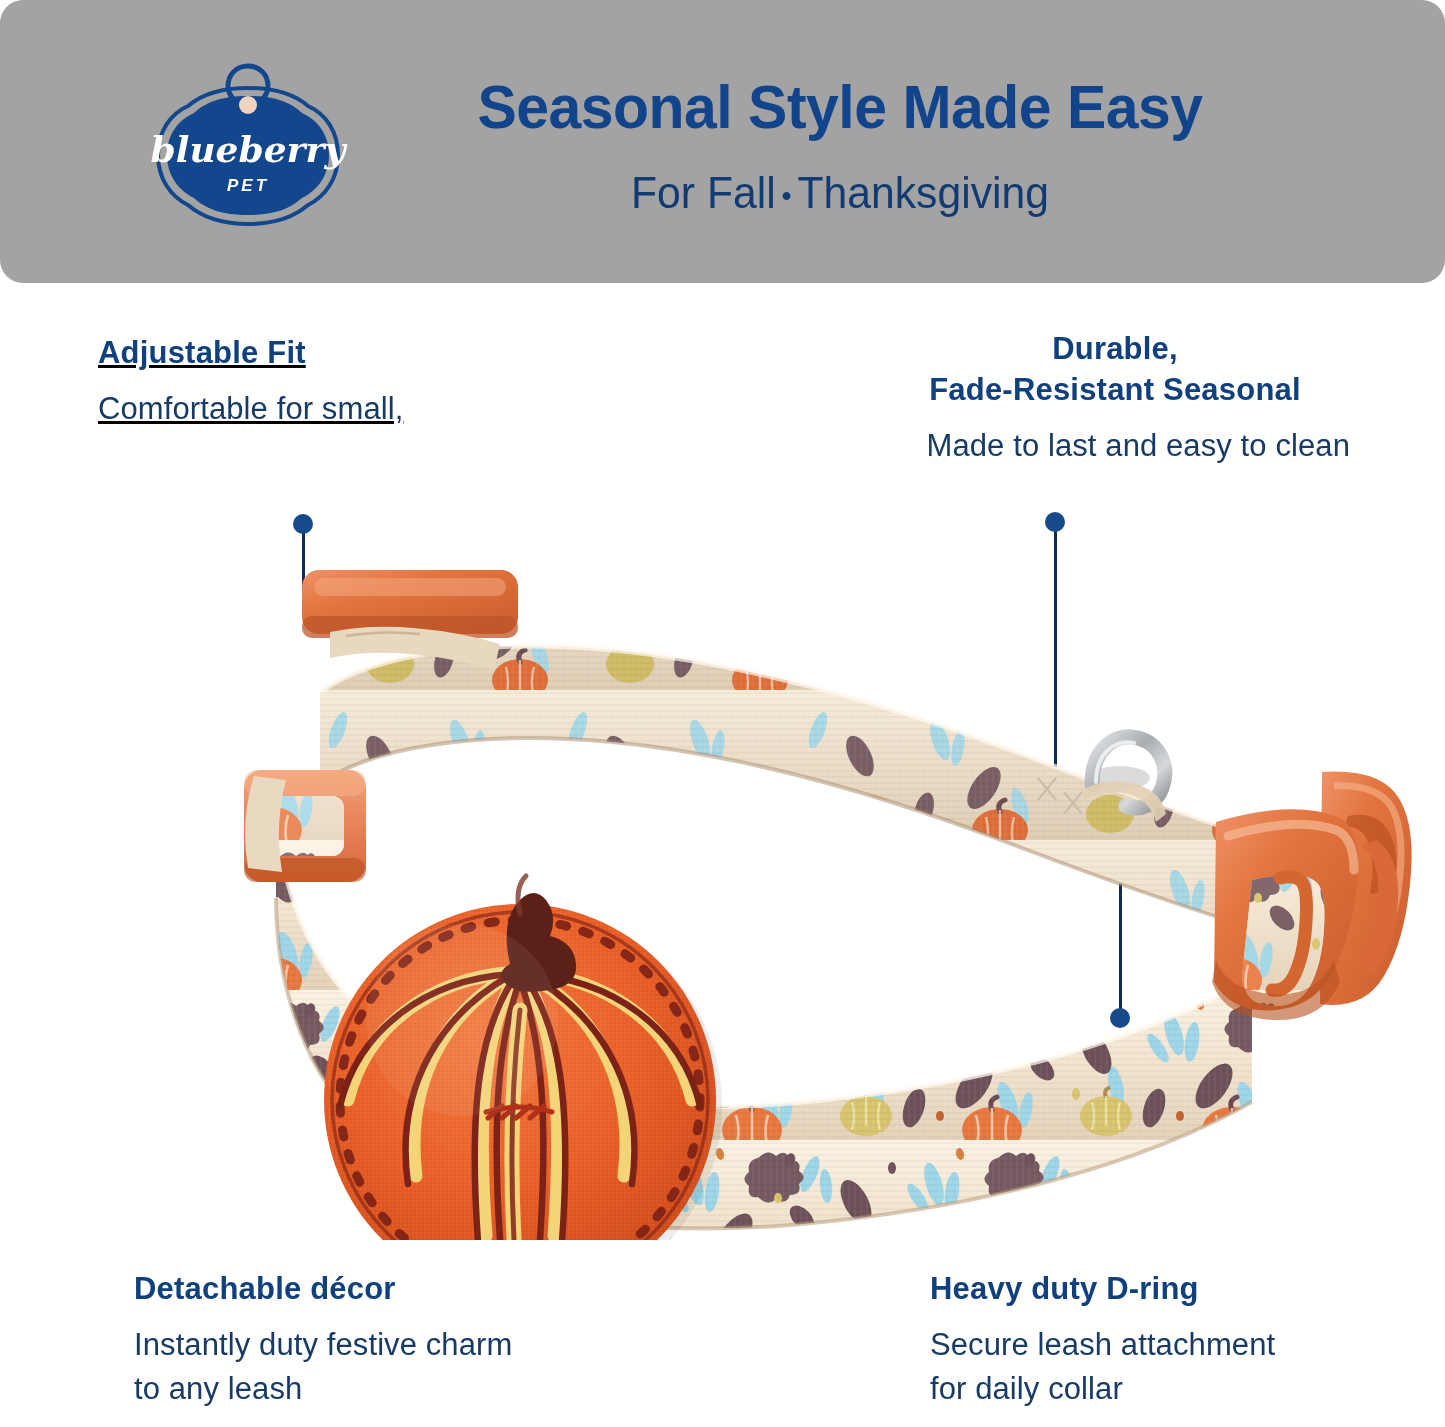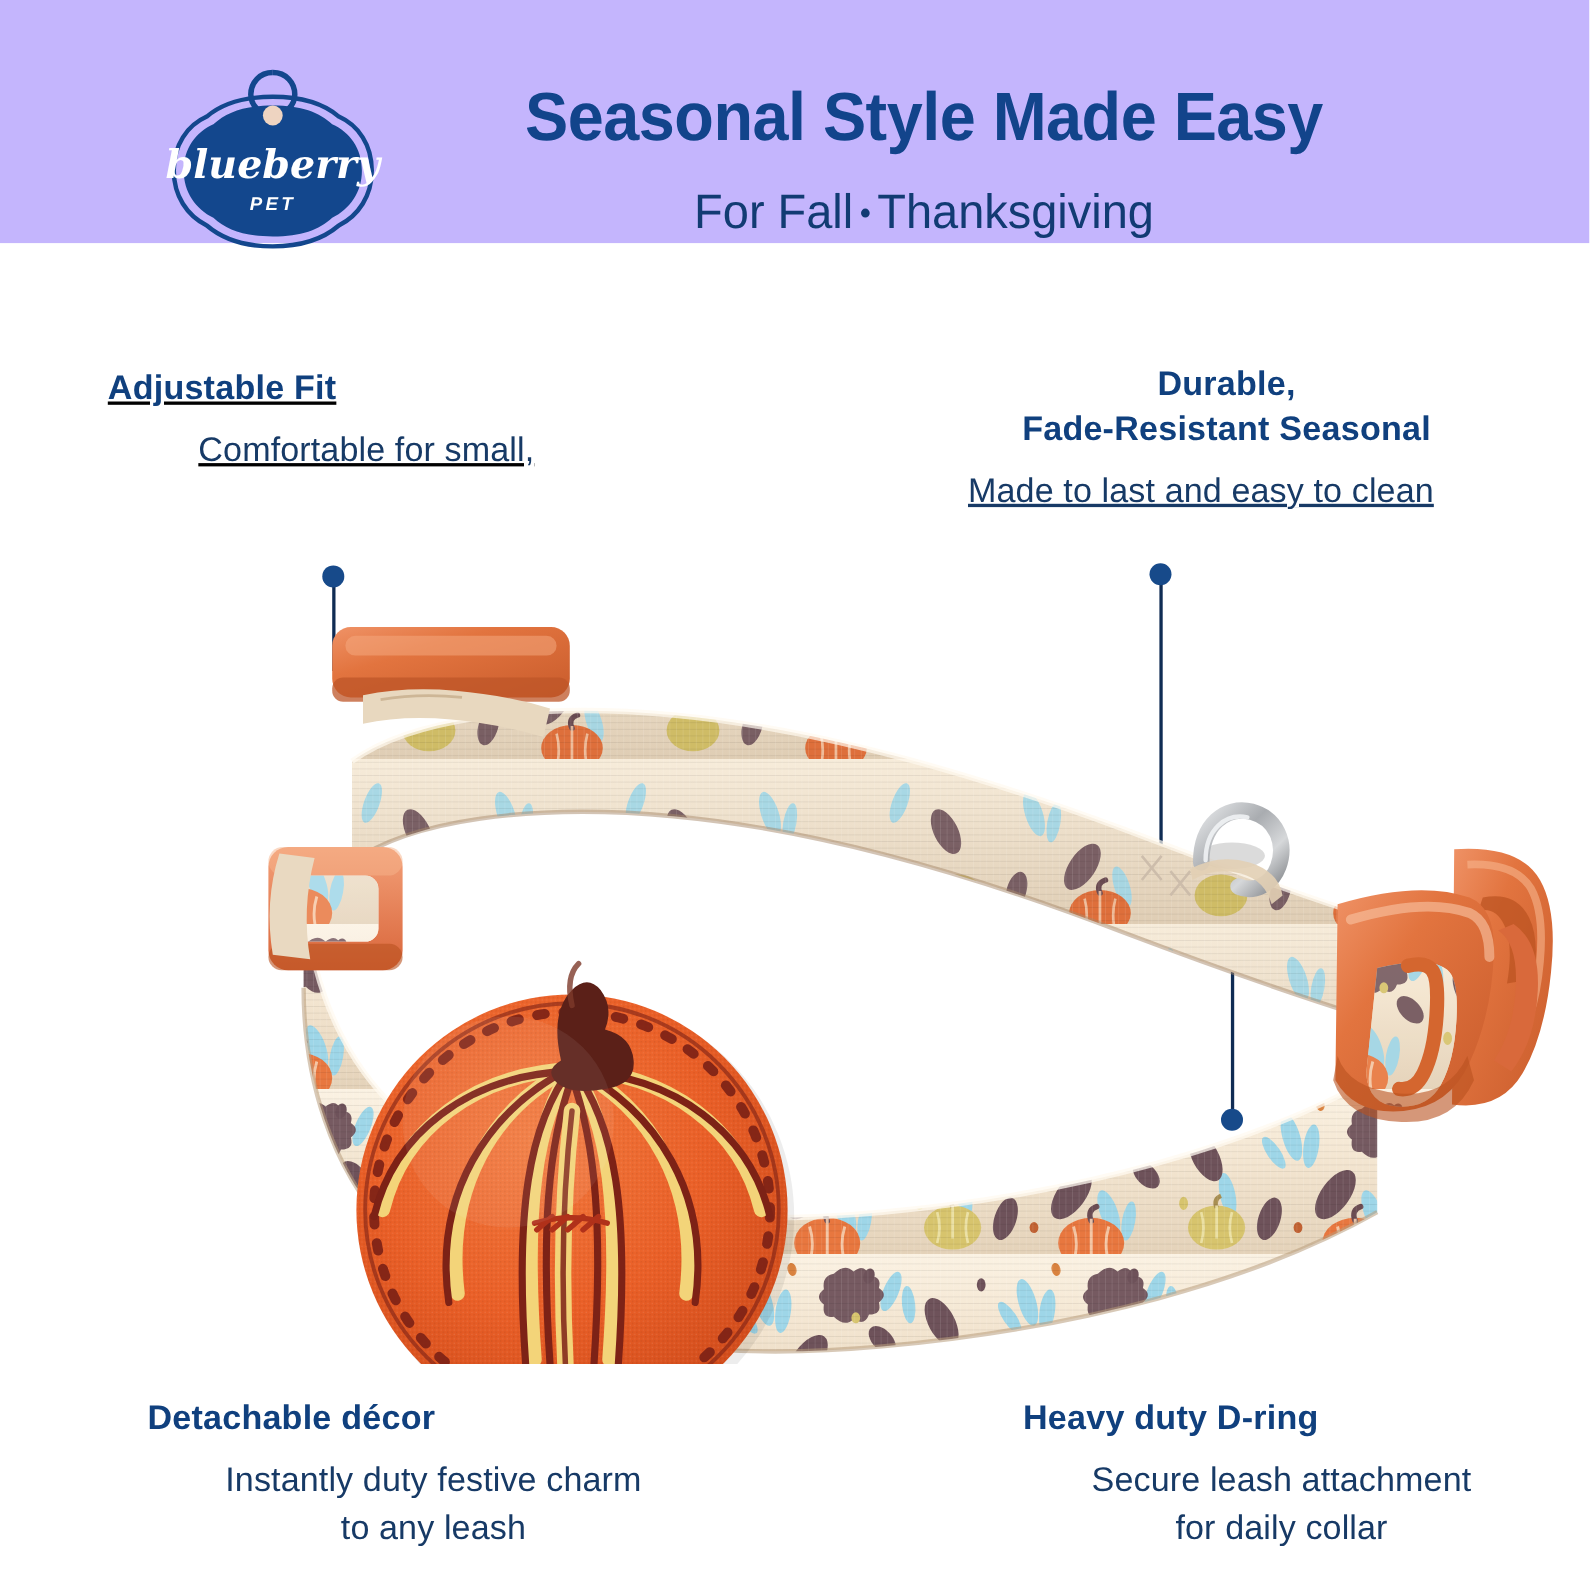--- a/index.html
+++ b/index.html
@@ -7,22 +7,23 @@
     width:1445px;height:1427px;
     background:#ffffff;
     font-family:"Liberation Sans", sans-serif;
     overflow:hidden;
     position:relative;
   }
   #root{position:relative;width:1445px;height:1427px;}
 
   
   .banner{
-    position:absolute;left:0;top:0;width:1445px;height:221px;
-    background:#c4b5fd;
+    position:absolute;left:0;top:0;width:1445px;height:283px;
+    background:#a3a3a3;
+    border-radius:23px;
   }
   .logo-wrap{
     position:absolute;left:148px;top:58px;width:200px;height:190px;
   }
   .logo-svg{display:block;width:200px;height:190px;}
   .title{
     position:absolute;left:360px;top:74px;width:960px;
     text-align:center;
     font-size:62px;font-weight:bold;
     letter-spacing:-0.5px;
@@ -50,25 +51,24 @@
     margin:0 0 14px 0;
     font-size:31px;font-weight:bold;color:#10407e;
     line-height:1.25;
     letter-spacing:.2px;
   }
   .feat p{
     margin:0;
     font-size:31px;font-weight:normal;color:#173a66;
     line-height:1.42;
     letter-spacing:.1px;
-    text-align:center;
   }
   .feat.tl{left:98px;top:334px;width:470px;text-align:left;text-decoration:underline;}
   .feat.tr{left:880px;top:330px;width:470px;text-align:center;}
-  .feat.tr p{text-align:left;text-decoration:underline;}
+  .feat.tr p{text-align:right;}
   .feat.bl{left:98px;top:1270px;width:520px;text-align:left;margin-left:36px;}
   .feat.br{left:930px;top:1270px;width:470px;text-align:left;}
 
   
   .pin{position:absolute;}
   .pin .dot{
     position:absolute;width:20px;height:20px;border-radius:50%;
     background:#174a8a;left:0;top:0;
   }
   .pin .stem{

